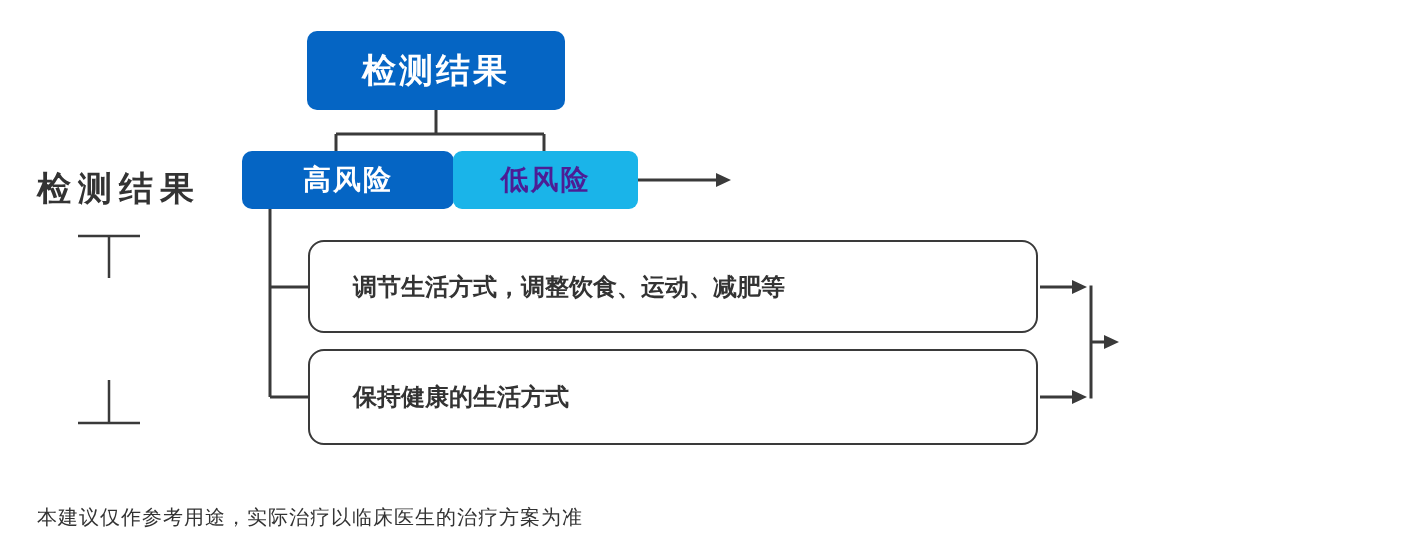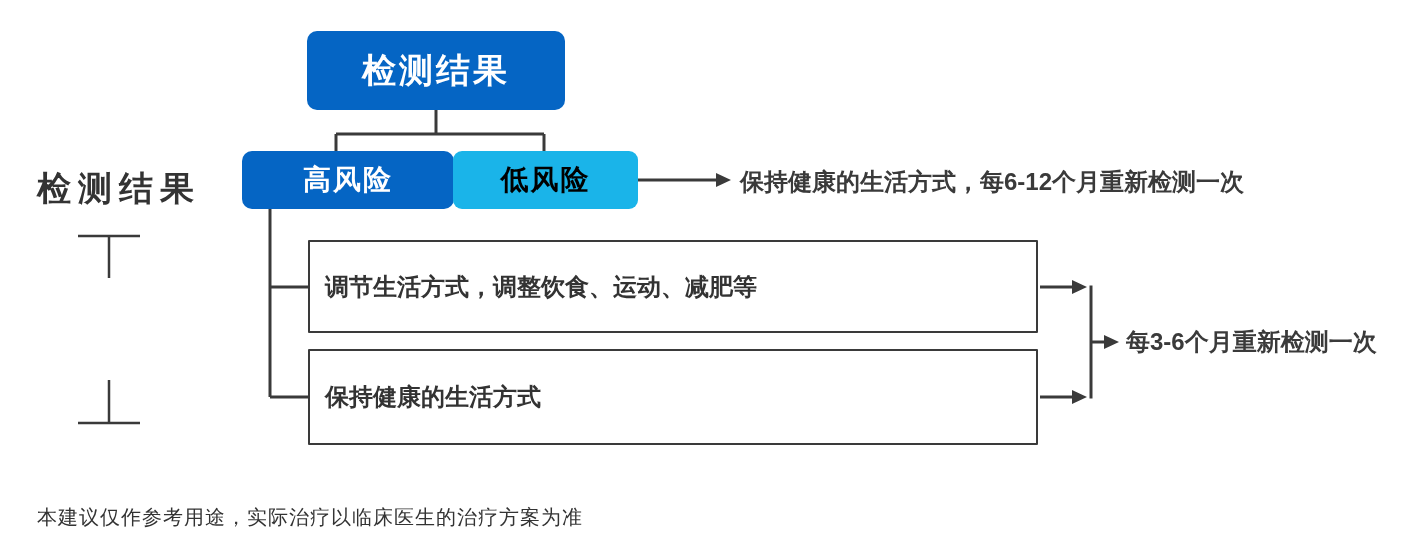--- a/index.html
+++ b/index.html
@@ -28,21 +28,21 @@
     box-sizing: border-box;
     font-weight: 700;
   }
   .node-blue {
     background: var(--primary-blue, #0565C4);
     color: #ffffff;
     border-radius: 10px;
   }
   .node-lightblue {
     background: var(--light-blue, #1AB4E9);
-    color: #000000;
+    color: #4c1d95;
     border-radius: 9px;
   }
   .node-root {
     left: 307px; top: 31px;
     width: 258px; height: 79px;
     font-size: 34px;
     letter-spacing: 3px;
   }
   .node-high {
     left: 242px; top: 151px;
@@ -52,24 +52,24 @@
   }
   .node-low {
     left: 453px; top: 151px;
     width: 185px; height: 58px;
     font-size: 28px;
     letter-spacing: 2px;
   }
   .node-outline {
     background: #ffffff;
     border: 2.5px solid #3A3A3A;
-    border-radius: 1px;
+    border-radius: 16px;
     color: #333333;
     justify-content: flex-start;
-    padding-left: 15px;
+    padding-left: 43px;
     font-size: 24px;
   }
   .node-treat1 {
     left: 308px; top: 240px;
     width: 730px; height: 93px;
   }
   .node-treat2 {
     left: 308px; top: 349px;
     width: 730px; height: 96px;
   }
@@ -162,23 +162,21 @@
 
   <div class="side-label side-label-result">检测结果</div>
 
 
   <div class="node node-blue node-root">检测结果</div>
 
   <div class="node node-blue node-high">高风险</div>
 
   <div class="node node-lightblue node-low">低风险</div>
 
-  <div class="annotation annotation-low">保持健康的生活方式，每6-12个月重新检测一次</div>
 
   <div class="node node-outline node-treat1">调节生活方式，调整饮食、运动、减肥等</div>
 
   <div class="node node-outline node-treat2">保持健康的生活方式</div>
 
-  <div class="annotation annotation-followup">每3-6个月重新检测一次</div>
 
   <div class="disclaimer">本建议仅作参考用途，实际治疗以临床医生的治疗方案为准</div>
 
 </div>
 
 </body></html>

